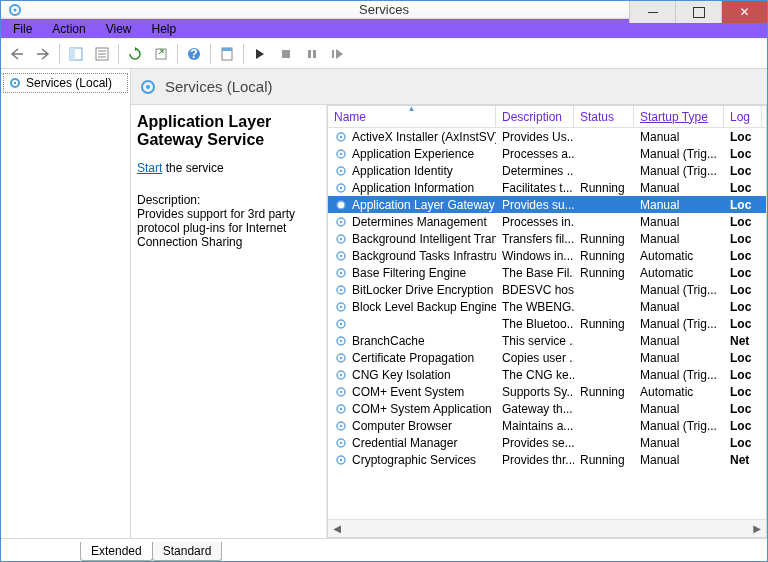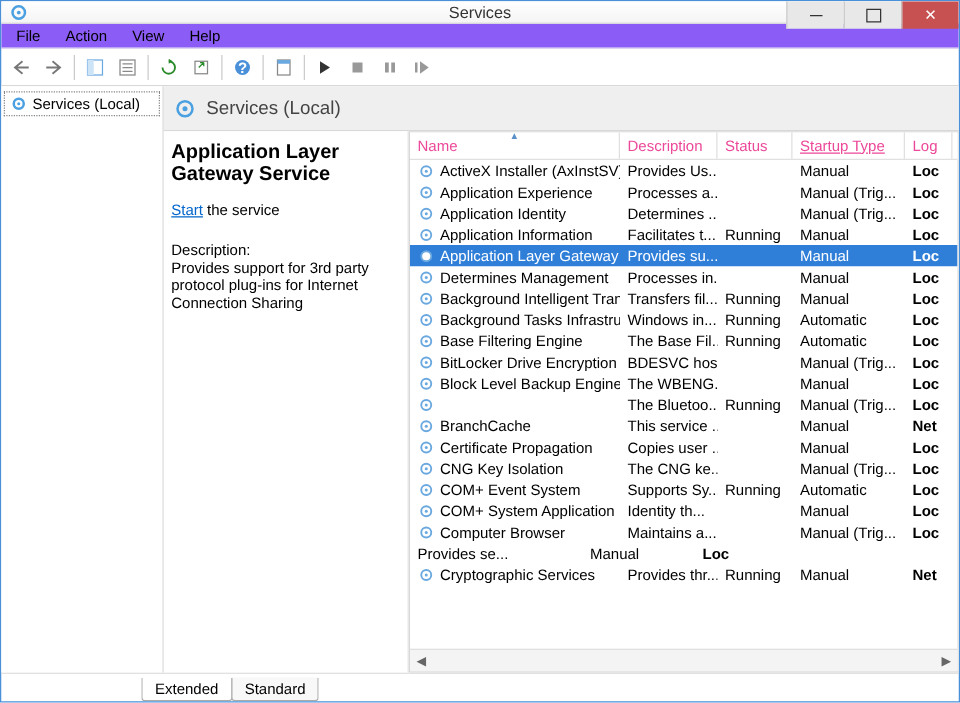--- a/index.html
+++ b/index.html
@@ -29,36 +29,36 @@
   .content-header { height:36px; background:#efefef; border-bottom:1px solid #d8d8d8; display:flex;align-items:center;gap:8px;padding:0 8px;}
   .content-header .title { font-size:15px; color:#444;}
   .content-body { flex:1; display:flex; min-height:0; background:#fff;}
   .detailpane { width:196px; padding:8px 6px; border-right:1px solid #e8e8e8;}
   .detailpane h4 { font-size:16px; font-weight:bold; margin-bottom:12px;}
   .detailpane .link { color:#0066cc; text-decoration:underline; cursor:pointer;text-align:right;}
   .detailpane .desc-label{ margin-top:18px;}
   
   .listwrap { flex:1; display:flex; flex-direction:column; min-width:0; border:1px solid #d8d8d8; margin:0;}
   .list-headers { display:flex; height:22px; border-bottom:1px solid #e0e0e0; background:#fff;}
-  .colh { border-right:1px solid #e0e0e0; padding:3px 6px; color:#ec4899; display:flex;align-items:center; position:relative; overflow:hidden;white-space:nowrap;}
+  .colh { border-right:1px solid #e0e0e0; padding:3px 6px; color:#6d28d9; display:flex;align-items:center; position:relative; overflow:hidden;white-space:nowrap;}
   .colh.sorted::after{ content:"▴"; position:absolute; right:50%; top:-3px; transform:translateX(50%); font-size:9px; color:#5a8fc7;}
   .list-body { flex:1; overflow-y:scroll; overflow-x:auto;}
   .row { display:flex; height:17px; align-items:center; white-space:nowrap;}
   .row.selected { background:#2f7ed8; color:#fff;}
   .row.selected .gear-icon circle {fill:#fff;}
   .cell { padding:0 6px; overflow:hidden; text-overflow:ellipsis; display:flex;align-items:center; gap:4px;}
   .c-name{width:168px;} .c-desc{width:78px;} .c-status{width:60px;} .c-startup{width:90px;} .c-logon{width:30px;font-weight:bold;}
   .ch-name{width:168px;} .ch-desc{width:78px;} .ch-status{width:60px;} .ch-startup{width:90px;text-decoration:underline;} .ch-logon{width:38px;text-align:center;}
   .gear-icon { width:14px; height:14px; flex-shrink:0;}
   
   .hscroll { height:18px; border-top:1px solid #e0e0e0; display:flex; background:#f4f4f4;}
   .hscroll .arrow{width:18px;display:flex;align-items:center;justify-content:center;color:#666;font-size:10px;}
   .hscroll .track{flex:1;}
   
-  .tabstrip { height:22px; display:flex; align-items:flex-end; padding-left:112px;}
+  .tabstrip { height:22px; display:flex; align-items:flex-end; padding-left:79px;}
   .tab { border:1px solid #aaa; border-top:none; padding:2px 10px; background:#f8f8f8; margin-right:-1px; font-size:12px; cursor:default; border-radius:0 0 3px 3px;}
   .tab.active { background:#fff; }
 </style>
 </head>
 <body>
 
 <div class="titlebar">
   <span class="icon">
     <svg width="16" height="16" viewBox="0 0 16 16">
         <circle cx="8" cy="8" r="5" fill="none" stroke="#4aa0e0" stroke-width="2"></circle>
@@ -402,39 +402,46 @@
               <div class="cell c-logon">Loc</div>
             </div>
             <div class="row">
               <div class="cell c-name">
                 <svg class="gear-icon" viewBox="0 0 14 14">
                   <circle cx="7" cy="7" r="4" fill="none" stroke="#6aa8e0" stroke-width="1.5"></circle>
                   <circle cx="7" cy="7" r="1.2" fill="#6aa8e0"></circle>
                 </svg>
                 <span>COM+ System Application</span>
               </div>
-              <div class="cell c-desc">Identity th...</div>
+              <div class="cell c-desc">Gateway th...</div>
               <div class="cell c-status"></div>
               <div class="cell c-startup">Manual</div>
               <div class="cell c-logon">Loc</div>
             </div>
             <div class="row">
               <div class="cell c-name">
                 <svg class="gear-icon" viewBox="0 0 14 14">
                   <circle cx="7" cy="7" r="4" fill="none" stroke="#6aa8e0" stroke-width="1.5"></circle>
                   <circle cx="7" cy="7" r="1.2" fill="#6aa8e0"></circle>
                 </svg>
                 <span>Computer Browser</span>
               </div>
               <div class="cell c-desc">Maintains a...</div>
               <div class="cell c-status"></div>
               <div class="cell c-startup">Manual (Trig...</div>
               <div class="cell c-logon">Loc</div>
             </div>
             <div class="row">
+              <div class="cell c-name">
+                <svg class="gear-icon" viewBox="0 0 14 14">
+                  <circle cx="7" cy="7" r="4" fill="none" stroke="#6aa8e0" stroke-width="1.5"></circle>
+                  <circle cx="7" cy="7" r="1.2" fill="#6aa8e0"></circle>
+                </svg>
+                <span>Credential Manager</span>
+              </div>
               <div class="cell c-desc">Provides se...</div>
               <div class="cell c-status"></div>
               <div class="cell c-startup">Manual</div>
               <div class="cell c-logon">Loc</div>
             </div>
             <div class="row">
               <div class="cell c-name">
                 <svg class="gear-icon" viewBox="0 0 14 14">
                   <circle cx="7" cy="7" r="4" fill="none" stroke="#6aa8e0" stroke-width="1.5"></circle>
                   <circle cx="7" cy="7" r="1.2" fill="#6aa8e0"></circle>

